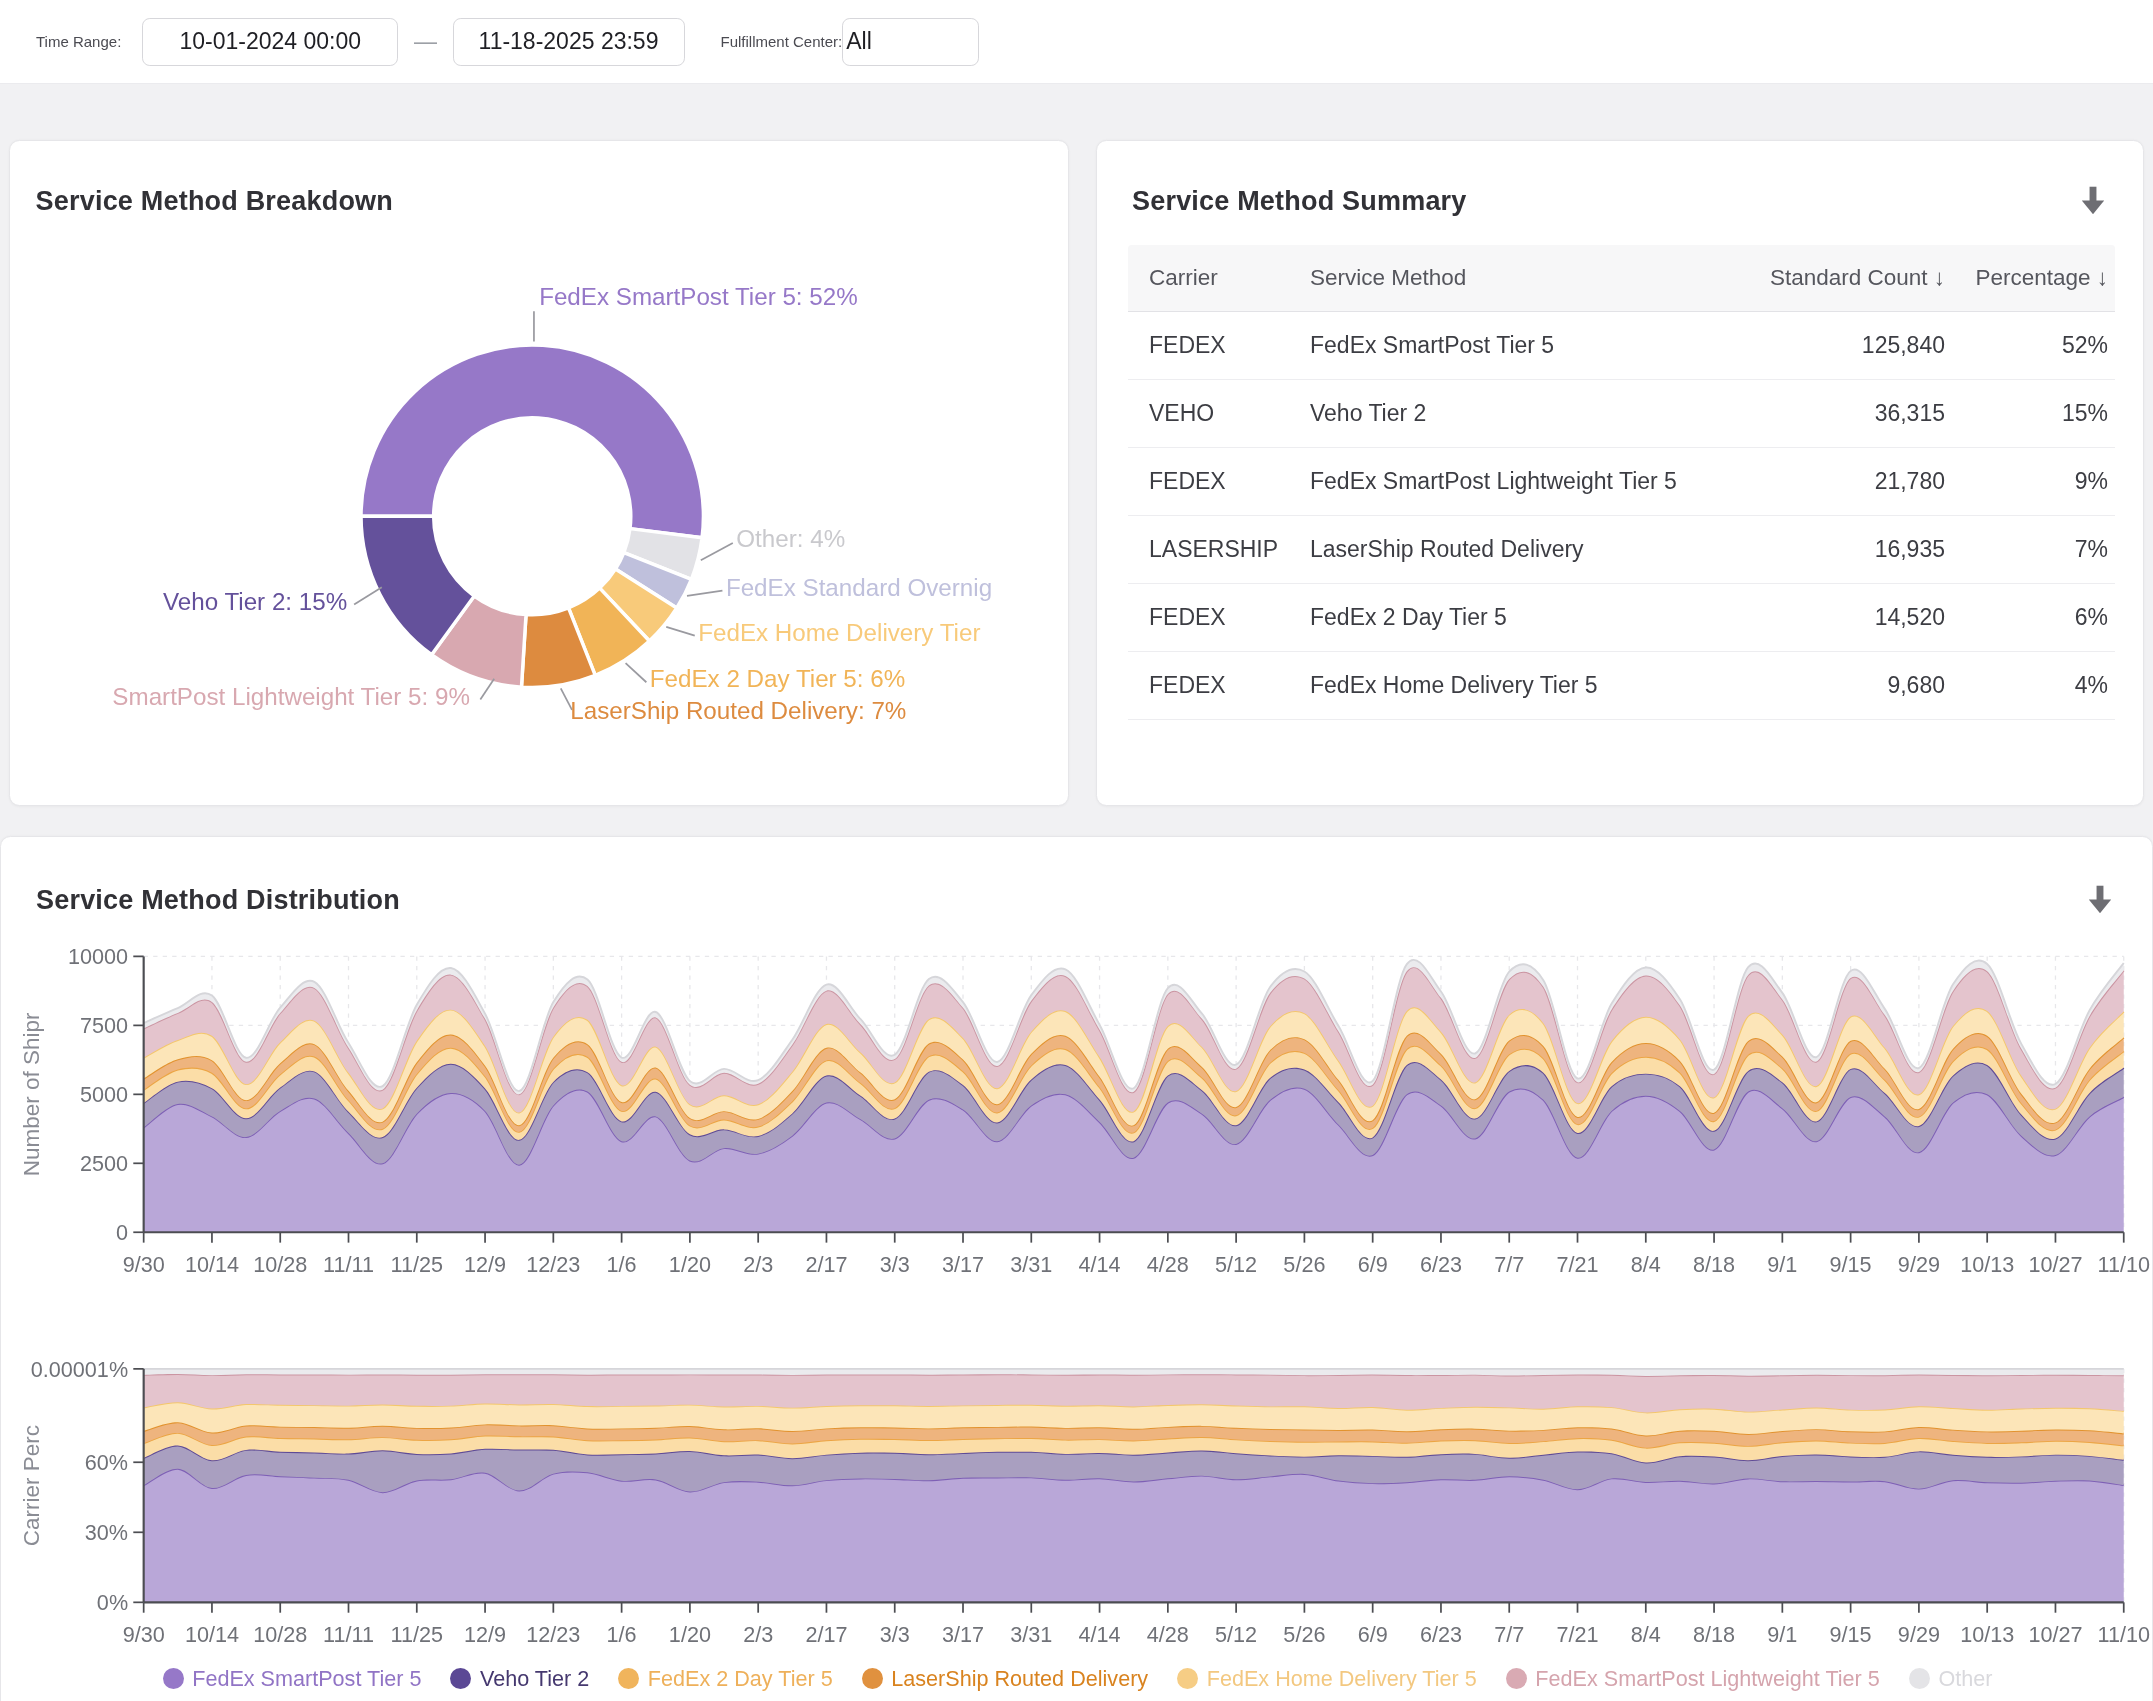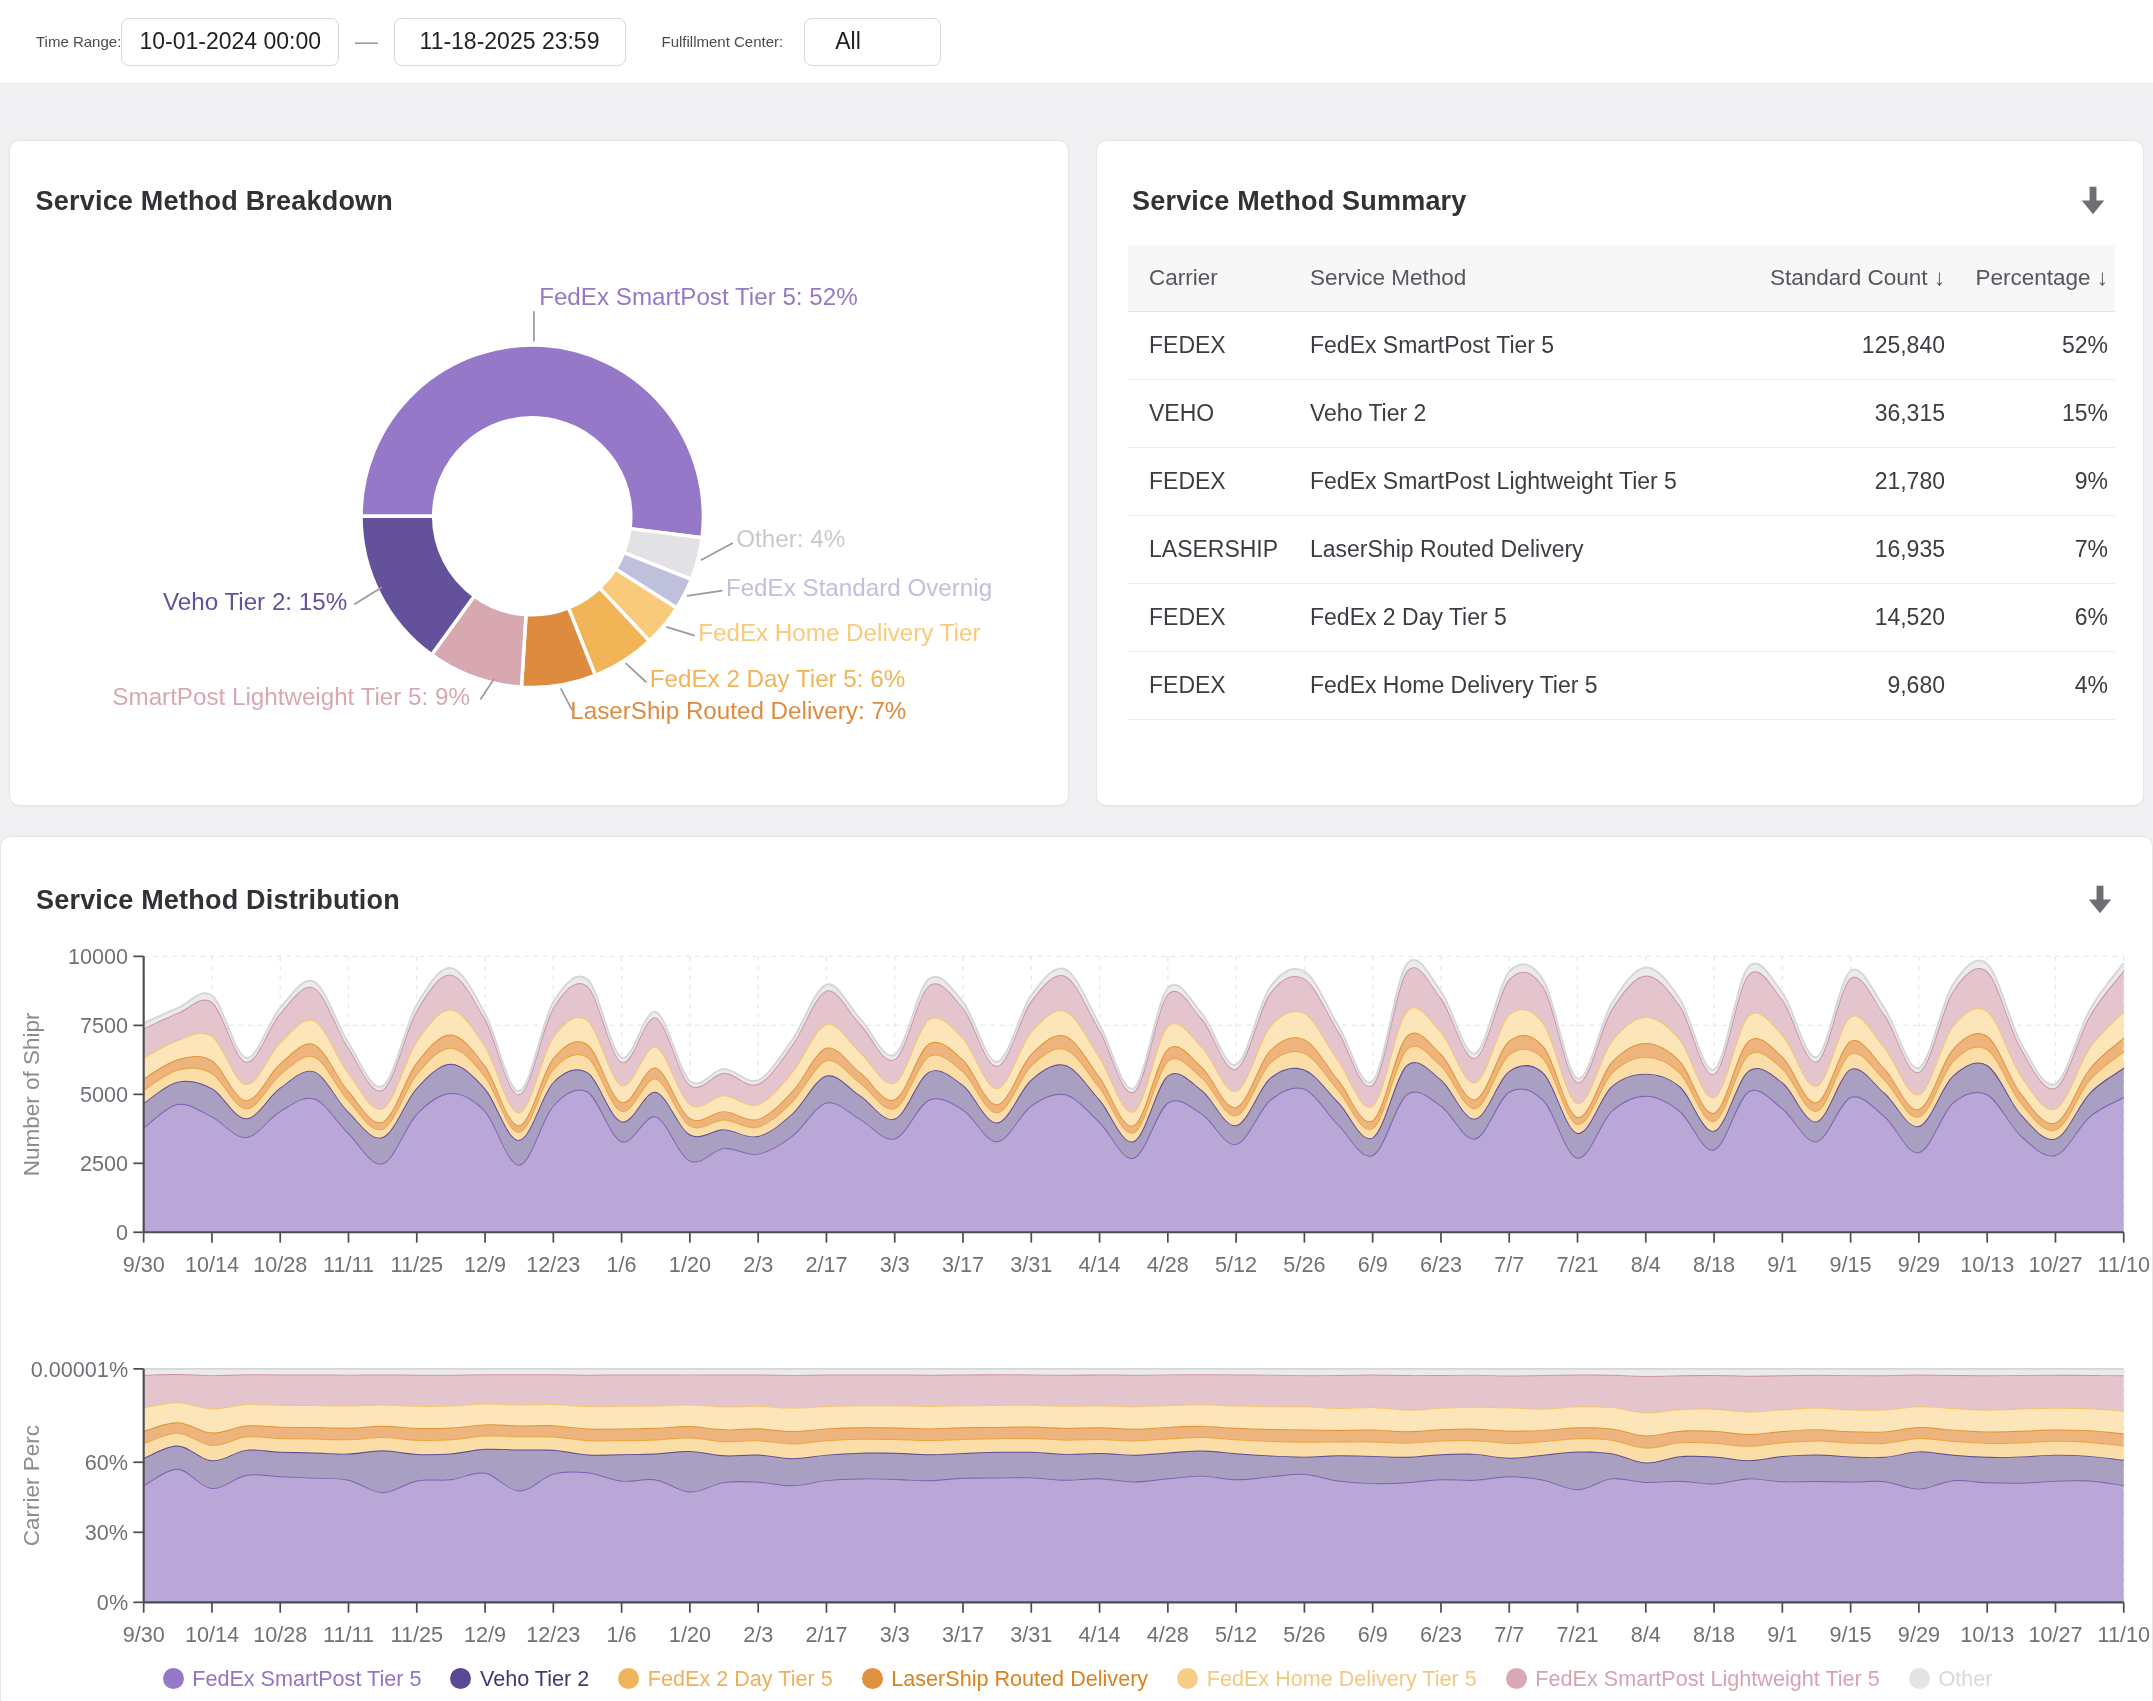--- a/index.html
+++ b/index.html
@@ -13,25 +13,25 @@
   .topbar{
     position:absolute;left:0;top:0;width:2153px;height:83px;background:#ffffff;
     border-bottom:0.9px solid #ebebee;display:flex;align-items:center;
   }
   .topbar .lbl{font-size:15px;color:#4b4b52;}
   .tb-input{
     height:48px;border:1.7px solid #d7d7db;border-radius:7.8px;background:#fff;
     display:flex;align-items:center;justify-content:center;
     font-size:23px;color:#1f1f24;box-sizing:border-box;
   }
-  #tb-start{width:218px;}
+  #tb-start{margin-left:21px;width:256px;}
   #tb-dash{margin:0 15.6px;color:#9ca0a6;font-size:23px;}
   #tb-end{width:232px;}
   #tb-fc-label{margin-left:36px;}
-  #tb-fc{margin-left:21px;width:137px;justify-content:flex-start;padding-left:30px;}
+  #tb-fc{width:137px;justify-content:flex-start;padding-left:3px;}
   #tb-time-label{margin-left:36px;}
   
   .card{
     position:absolute;background:#ffffff;border:0.9px solid #e6e6e9;border-radius:10.4px;
     box-shadow:0 0.9px 2.6px rgba(0,0,0,0.04);box-sizing:border-box;
   }
   #card-breakdown{left:8.6px;top:140px;width:1060px;height:666px;overflow:hidden;}
   #card-summary{left:1096px;top:140px;width:1048px;height:666px;overflow:hidden;}
   #card-distribution{left:0px;top:836px;width:2153px;height:893px;overflow:hidden;}
   .card-title{

